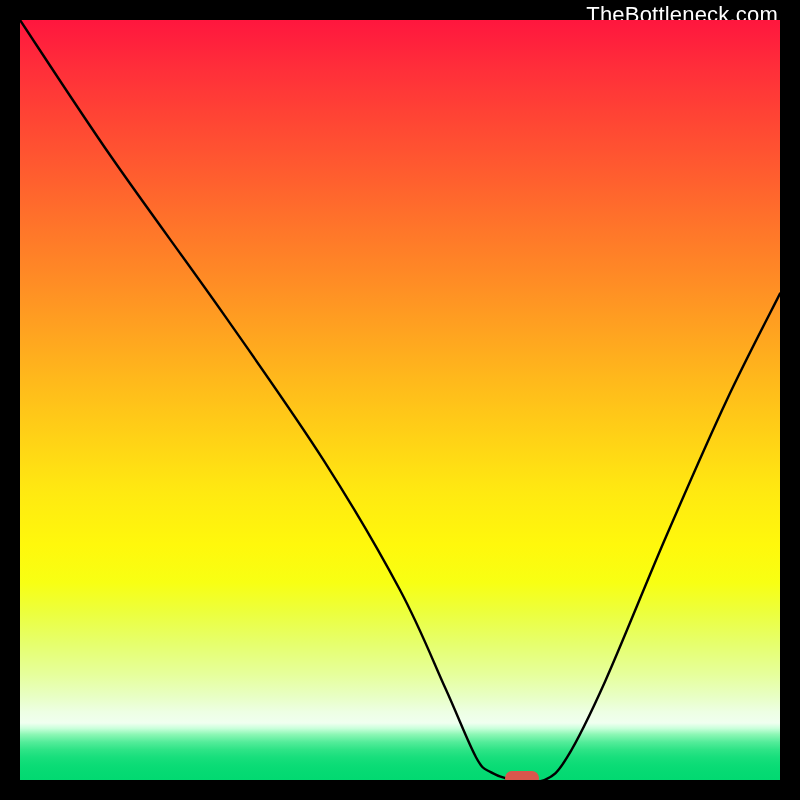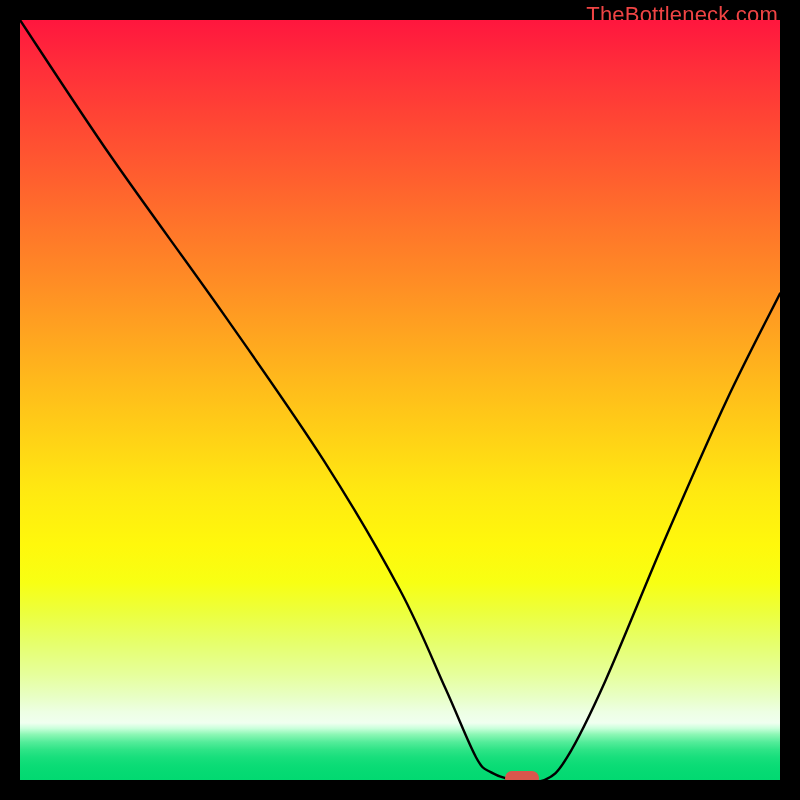--- a/index.html
+++ b/index.html
@@ -60,21 +60,21 @@
   }
   svg.curve {
     position: absolute;
     inset: 0;
   }
   .watermark {
     position: absolute;
     top: 2px;
     right: 22px;
     font-size: 22px;
-    color: #ef4444;
+    color: #ffffff;
     font-weight: 500;
     letter-spacing: 0.2px;
   }
   .marker {
     position: absolute;
     width: 34px;
     height: 14px;
     background: #d9564c;
     border-radius: 7px;
   }

